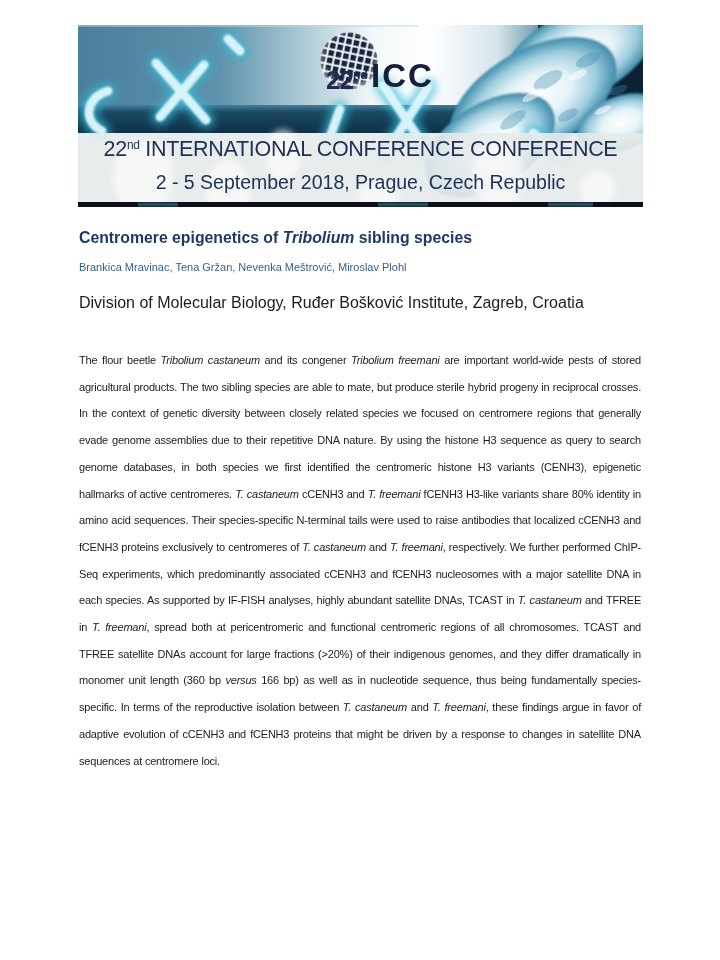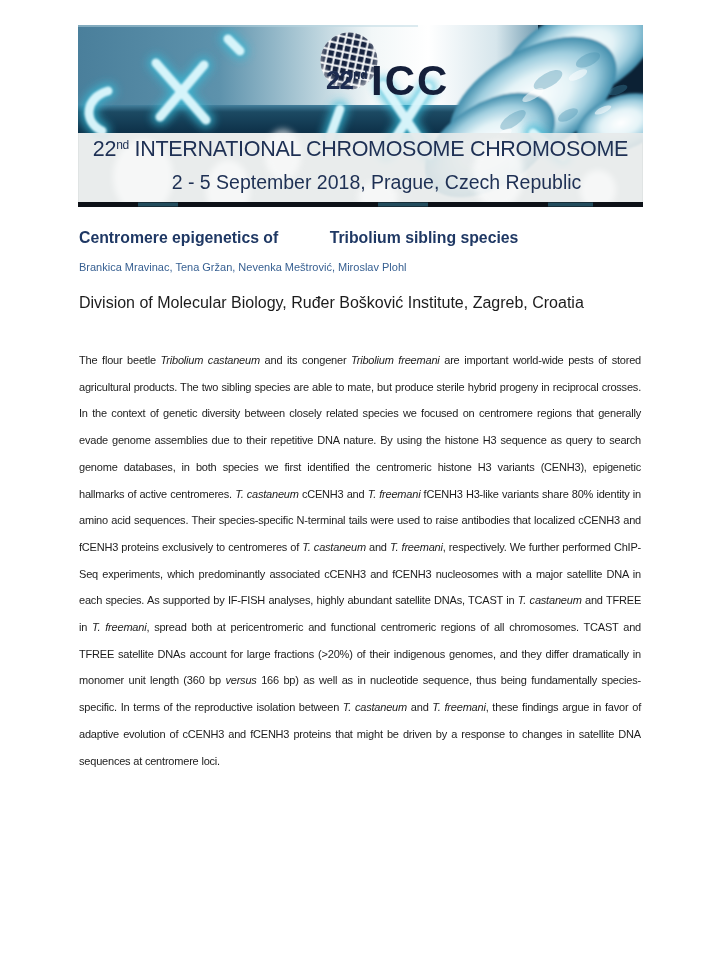--- a/index.html
+++ b/index.html
@@ -9,27 +9,27 @@
   }
   
   .hero{position:absolute;left:78px;top:25px;width:565px;height:182px;
         box-shadow:inset 0 0 0 1px rgba(16,42,60,.40);}
   .hero-art{position:absolute;left:0;top:0;}
   .logo{position:absolute;left:0;top:0;width:565px;height:108px;}
   .logo-globe{position:absolute;left:241px;top:6px;}
   .logo-number{position:absolute;left:248px;top:40px;font-size:26px;font-weight:600;
                color:#1d2c50;letter-spacing:-1px;}
   .logo-number sup{font-size:12px;font-weight:700;vertical-align:10px;letter-spacing:0;}
-  .logo-acronym{position:absolute;left:293px;top:32px;font-size:42px;font-weight:900;
+  .logo-acronym{position:absolute;left:293px;top:32px;font-size:33px;font-weight:900;
                 color:#141f3a;letter-spacing:2px;}
   .banner-title{position:absolute;left:0;top:112px;width:565px;text-align:center;
                 font-size:21.5px;letter-spacing:-0.3px;color:#1e3054;white-space:nowrap;}
   .banner-title sup{font-size:12px;vertical-align:7px;}
   .banner-date{position:absolute;left:0;top:146px;width:565px;text-align:center;
-               font-size:19.5px;color:#1e3054;white-space:nowrap;margin-left:16px;}
+               font-size:19.5px;color:#1e3054;white-space:nowrap;}
   
   .abs-title{position:absolute;left:79px;top:229px;width:562px;font-size:15.8px;
              font-weight:700;color:#1F3864;}
   .abs-authors{position:absolute;left:79px;top:261px;width:562px;font-size:11px;
                color:#365F91;}
   .abs-affiliation{position:absolute;left:79px;top:294px;width:562px;font-size:16px;
                    color:#1c1c1c;}
   .abs-body{position:absolute;left:79px;top:347px;width:562px;font-size:11px;
             letter-spacing:-0.2px;line-height:26.7px;text-align:justify;color:#1c1c1c;}
   .abs-footer{position:absolute;left:79px;top:929px;width:562px;font-size:14.8px;
@@ -156,21 +156,21 @@
           </radialGradient>
         </defs>
         <circle cx="30" cy="30" r="28.5" fill="#f4f6f8"></circle>
         <circle cx="30" cy="30" r="28.5" fill="url(#gsq)"></circle>
         <circle cx="30" cy="30" r="28.5" fill="url(#gshade)"></circle>
       </svg>
       <div class="logo-number"><span>22</span><sup>nd</sup></div>
       <div class="logo-acronym">ICC</div>
     </div>
 
-    <div class="banner-title"><span>22</span><sup>nd</sup><span> INTERNATIONAL CHROMOSOME CHROMOSOME</span></div>
+    <div class="banner-title"><span>22</span><sup>nd</sup><span> INTERNATIONAL CONFERENCE CONFERENCE</span></div>
     <div class="banner-date">2 - 5 September 2018, Prague, Czech Republic</div>
   </div>
 
-  <div class="abs-title"><span>Centromere epigenetics of </span><span style=" margin-left: 47px;">Tribolium</span><span> sibling species</span></div>
+  <div class="abs-title"><span>Centromere epigenetics of </span><span style="font-style: italic;">Tribolium</span><span> sibling species</span></div>
   <div class="abs-authors">Brankica Mravinac, Tena Gržan, Nevenka Meštrović, Miroslav Plohl</div>
   <div class="abs-affiliation">Division of Molecular Biology, Ruđer Bošković Institute, Zagreb, Croatia</div>
   <div class="abs-body"><span>The flour beetle </span><span style="font-style: italic;">Tribolium castaneum</span><span> and its congener </span><span style="font-style: italic;">Tribolium freemani</span><span> are important world-wide pests of stored agricultural products. The two sibling species are able to mate, but produce sterile hybrid progeny in reciprocal crosses. In the context of genetic diversity between closely related species we focused on centromere regions that generally evade genome assemblies due to their repetitive DNA nature. By using the histone H3 sequence as query to search genome databases, in both species we first identified the centromeric histone H3 variants (CENH3), epigenetic hallmarks of active centromeres. </span><span style="font-style: italic;">T. castaneum</span><span> cCENH3 and </span><span style="font-style: italic;">T. freemani</span><span> fCENH3 H3-like variants share 80% identity in amino acid sequences. Their species-specific N-terminal tails were used to raise antibodies that localized cCENH3 and fCENH3 proteins exclusively to centromeres of </span><span style="font-style: italic;">T. castaneum</span><span> and </span><span style="font-style: italic;">T. freemani</span><span>, respectively. We further performed ChIP-Seq experiments, which predominantly associated cCENH3 and fCENH3 nucleosomes with a major satellite DNA in each species. As supported by IF-FISH analyses, highly abundant satellite DNAs, TCAST in </span><span style="font-style: italic;">T. castaneum</span><span> and TFREE in </span><span style="font-style: italic;">T. freemani</span><span>, spread both at pericentromeric and functional centromeric regions of all chromosomes. TCAST and TFREE satellite DNAs account for large fractions (&gt;20%) of their indigenous genomes, and they differ dramatically in monomer unit length (360 bp </span><span style="font-style: italic;">versus</span><span> 166 bp) as well as in nucleotide sequence, thus being fundamentally species-specific. In terms of the reproductive isolation between </span><span style="font-style: italic;">T. castaneum</span><span> and </span><span style="font-style: italic;">T. freemani</span><span>, these findings argue in favor of adaptive evolution of cCENH3 and fCENH3 proteins that might be driven by a response to changes in satellite DNA sequences at centromere loci.</span></div>
 </div>
 
 </body></html>

